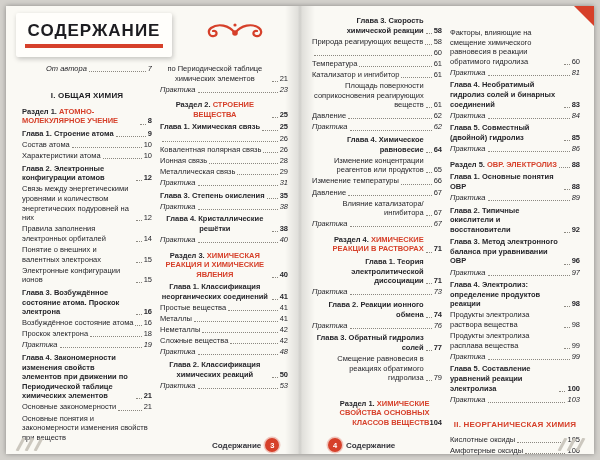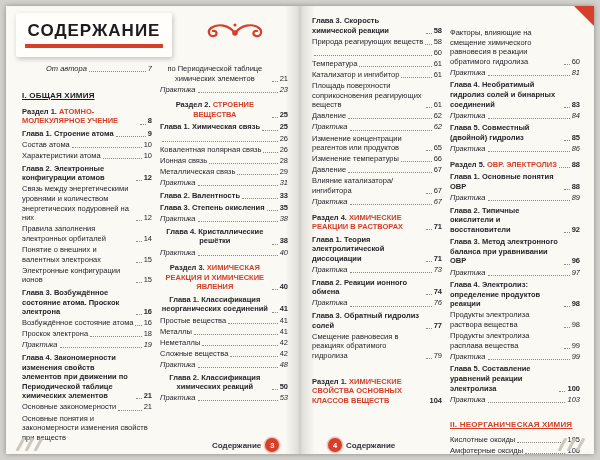--- a/index.html
+++ b/index.html
@@ -26,34 +26,34 @@
   .ornament path{ stroke:var(--accent); }
   .ornament circle{ fill:var(--accent); }
 
   .corner-tri{ position:absolute; top:6px; right:6px; width:0; height:0;
                border-top:20px solid var(--accent); border-left:20px solid transparent; }
 
   
   .toc-col{ position:absolute; font-size:7.5px; line-height:1.28; color:var(--ink); overflow:hidden; }
   .col-1{ left:22px;  top:64px; width:130px; height:378px; }
   .col-2{ left:160px; top:64px; width:128px; height:378px;text-align:center; }
-  .col-3{ left:312px; top:13px; width:130px; height:430px; }
+  .col-3{ left:312px; top:13px; width:130px; height:430px;text-align:right; }
   .col-4{ left:450px; top:28px; width:130px; height:430px; }
 
   .entry{ display:flex; align-items:flex-end; margin:0 0 1.5px; }
   .entry .txt{ max-width:100%; }
   .entry .dots{ flex:1 1 6px; min-width:6px; border-bottom:1px dotted #8b8880; margin:0 2px 1.5px 2px; }
   .entry .pg{ white-space:nowrap; }
   .entry.author{ font-style:italic;margin-left:24px; }
   .entry.practice{ font-style:italic; }
   .entry.chapter{ font-weight:bold; margin-top:3px; }
   .entry.section{ font-weight:bold; margin-top:6px; }
   .entry.section .stitle{ color:var(--accent); }
-  .entry.part{ display:block; text-align:left; font-weight:bold; font-size:8px;
-               letter-spacing:.2px; margin:17px 0 4px;text-decoration:underline; }
+  .entry.part{ display:block; text-align:center; font-weight:bold; font-size:8px;
+               letter-spacing:.2px; margin:17px 0 4px; }
   .entry.part.c-dark{ color:#1c1c20; }
   .entry.part.c-red{ color:var(--accent); }
   .entry.gap{ margin-top:16px; }
 
   
   .chevrons{ position:absolute; bottom:9px; }
   .chev-left{ left:14px; }
   .chev-right{ right:14px; }
   .chevrons path{ stroke:#ccc8bf; }
 
@@ -215,25 +215,20 @@
         <span class="txt">Металлическая связь</span>
         <span class="dots"></span>
         <span class="pg">29</span>
       </div>
       <div class="entry practice">
         <span class="txt">Практика</span>
         <span class="dots"></span>
         <span class="pg">31</span>
       </div>
       <div class="entry chapter">
-        <span class="txt">Глава 2. Валентность</span>
-        <span class="dots"></span>
-        <span class="pg">33</span>
-      </div>
-      <div class="entry chapter">
         <span class="txt">Глава 3. Степень окисления</span>
         <span class="dots"></span>
         <span class="pg">35</span>
       </div>
       <div class="entry practice">
         <span class="txt">Практика</span>
         <span class="dots"></span>
         <span class="pg">38</span>
       </div>
       <div class="entry chapter">
@@ -324,20 +319,25 @@
       </div>
       <div class="entry item">
         <span class="txt">Давление</span>
         <span class="dots"></span>
         <span class="pg">62</span>
       </div>
       <div class="entry practice">
         <span class="txt">Практика</span>
         <span class="dots"></span>
         <span class="pg">62</span>
+      </div>
+      <div class="entry chapter">
+        <span class="txt">Глава 4. Химическое равновесие</span>
+        <span class="dots"></span>
+        <span class="pg">64</span>
       </div>
       <div class="entry item">
         <span class="txt">Изменение концентрации реагентов или продуктов</span>
         <span class="dots"></span>
         <span class="pg">65</span>
       </div>
       <div class="entry item">
         <span class="txt">Изменение температуры</span>
         <span class="dots"></span>
         <span class="pg">66</span>

